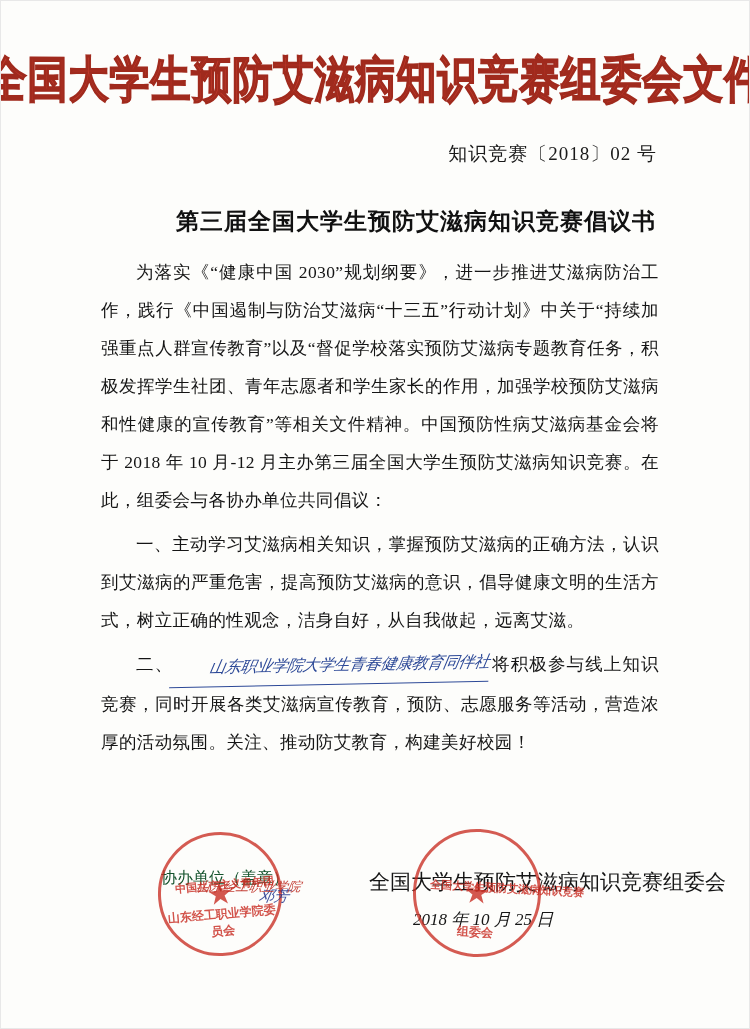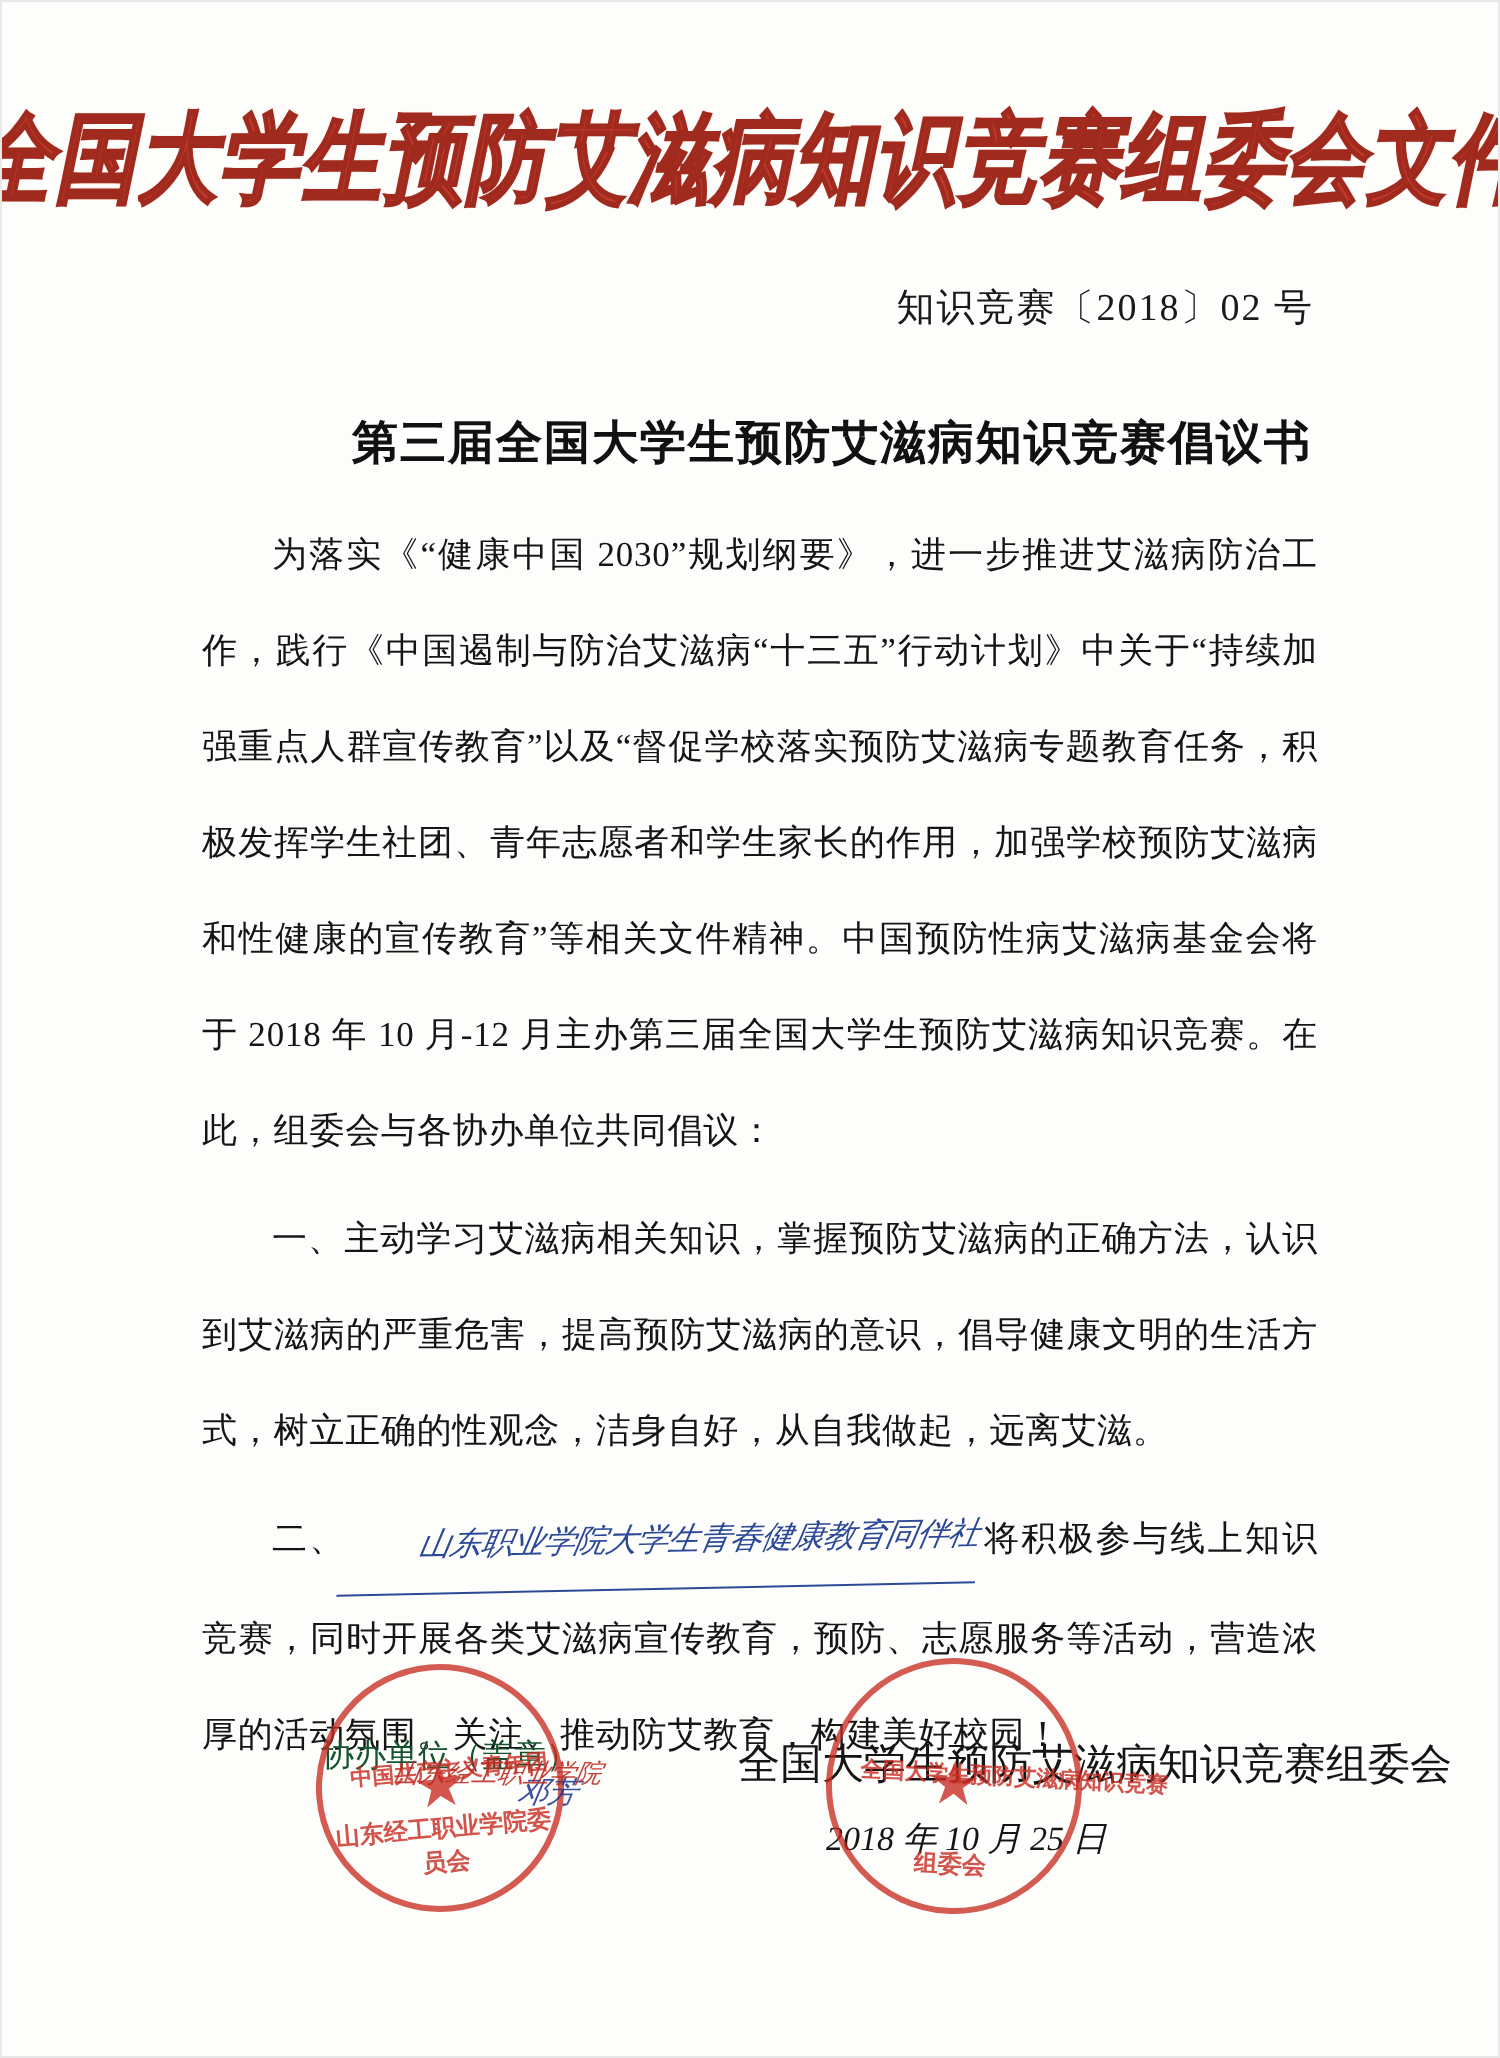--- a/index.html
+++ b/index.html
@@ -23,21 +23,20 @@
   
   .masthead {
     position: absolute;
     left: 60px;
     top: 42px;
     width: 630px;
     height: 72px;
     display: flex;
     align-items: center;
     justify-content: center;
-    font-style: italic;
   }
   .masthead-text {
     font-family: "Liberation Serif", "DejaVu Serif", serif;
     font-weight: bold;
     font-size: 40px;
     letter-spacing: 1px;
     color: #c0392b;
     white-space: nowrap;
     -webkit-text-stroke: 1.1px #a02a1d;
     text-shadow: 0 0 1px rgba(180,40,30,0.55);
@@ -70,21 +69,21 @@
 
   
   .body-block {
     position: absolute;
     left: 100px;
     top: 252px;
     width: 558px;
   }
   .para {
     font-size: 17.5px;
-    line-height: 48px;
+    line-height: 38px;
     color: #151515;
     text-align: justify;
     text-justify: inter-ideograph;
     text-indent: 2em;
     margin: 0 0 0 0;
     letter-spacing: 0.4px;
   }
   .para + .para { margin-top: 6px; }
 
   

